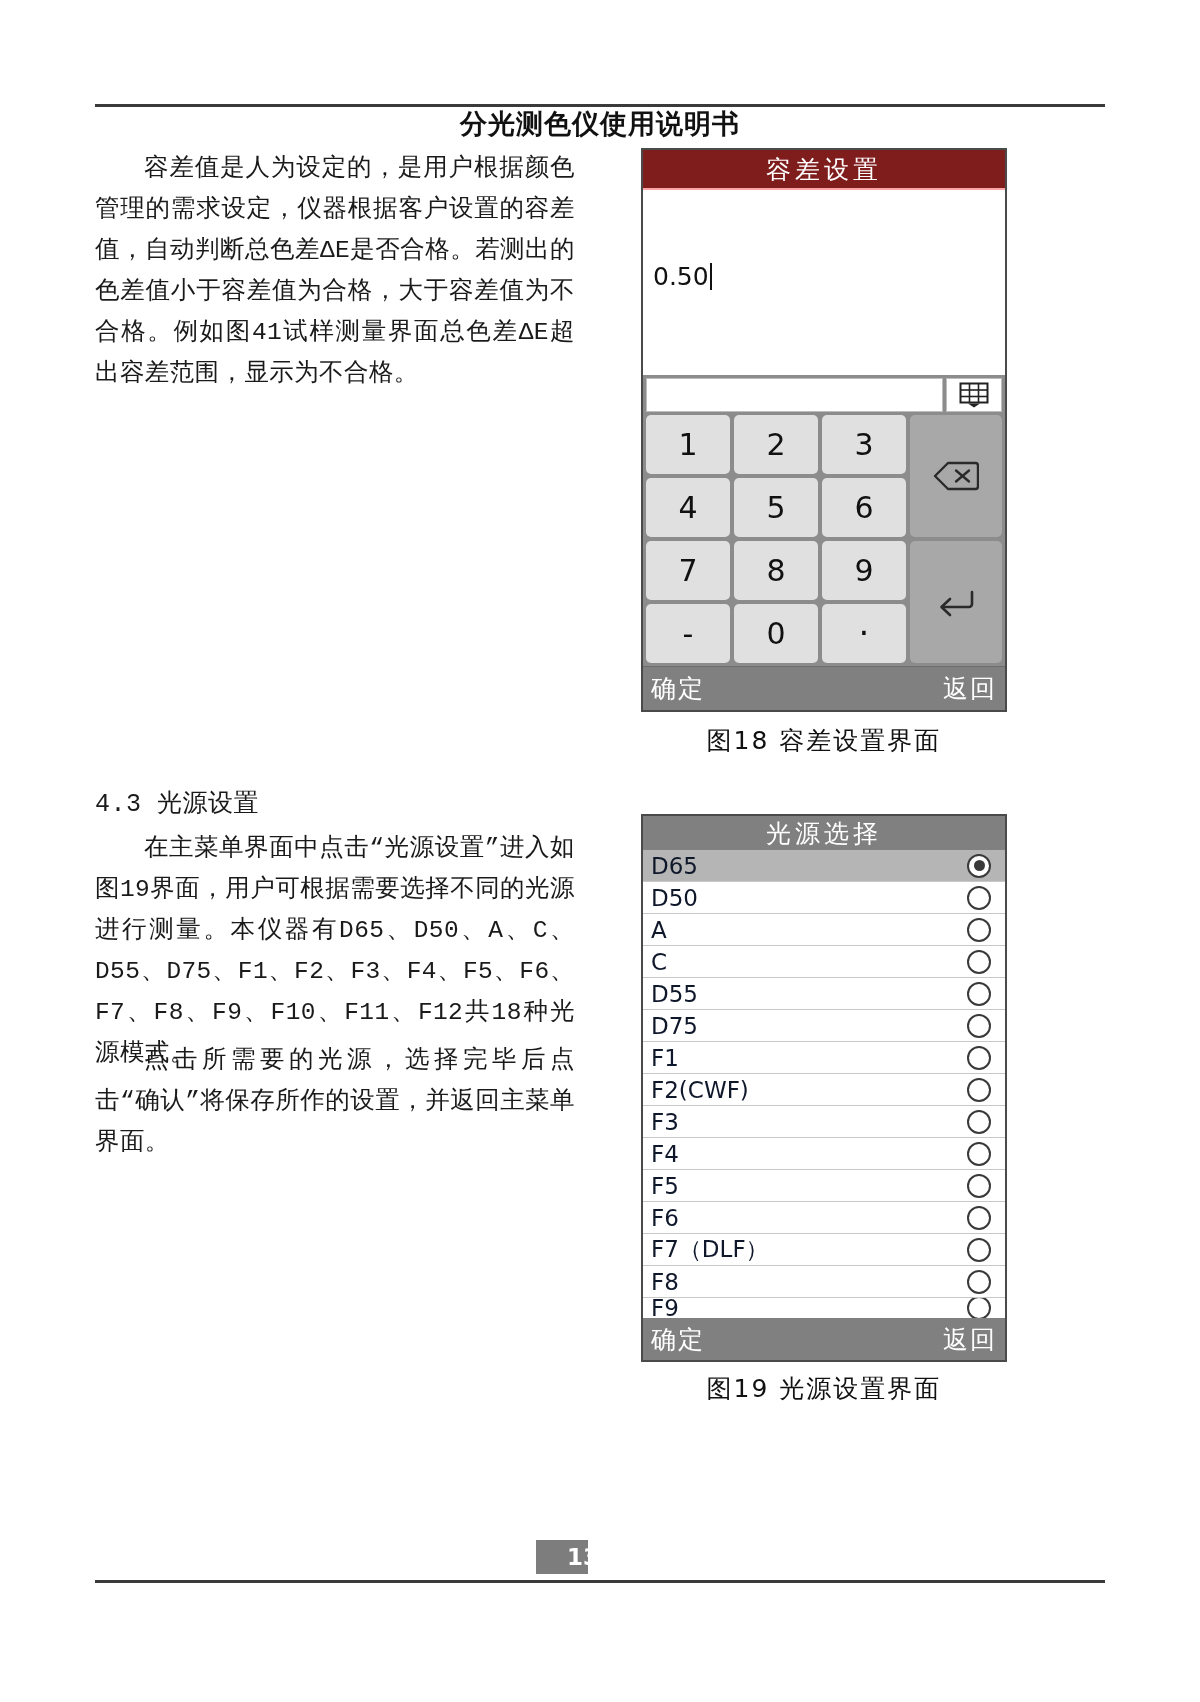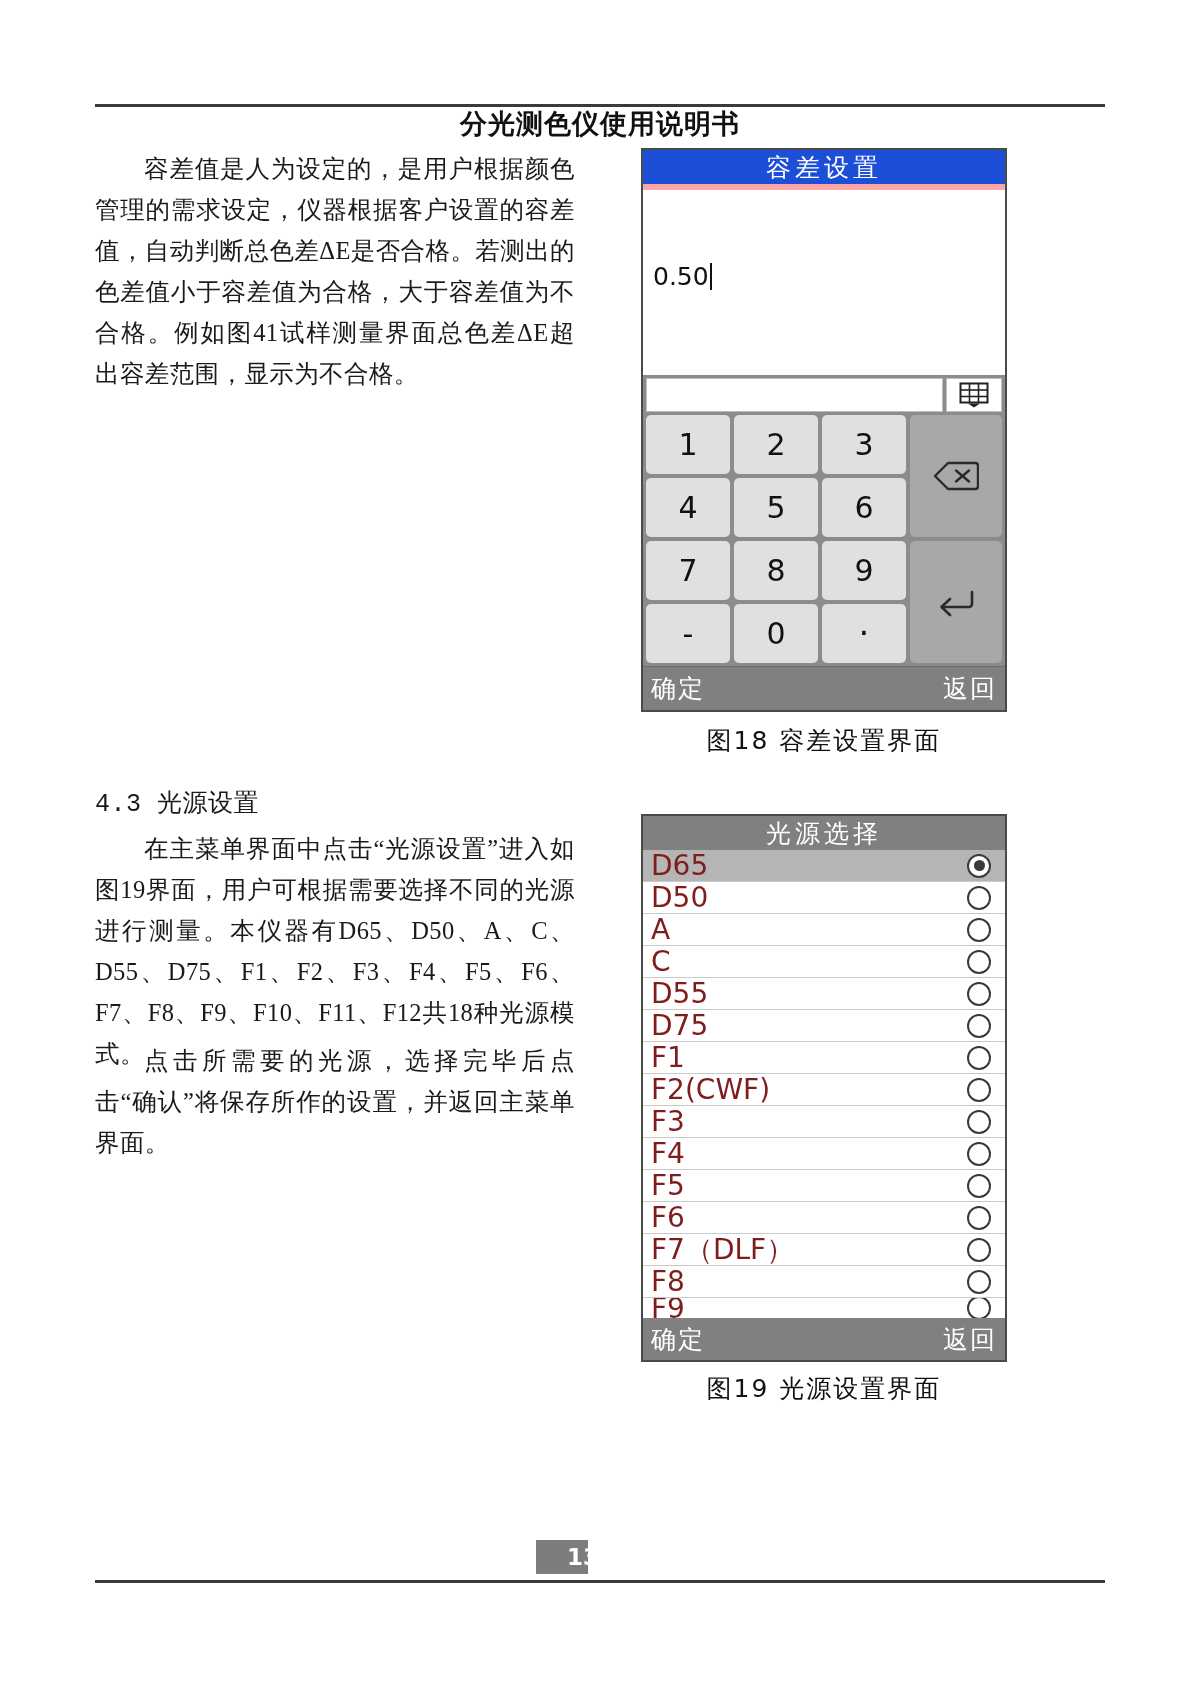--- a/index.html
+++ b/index.html
@@ -42,21 +42,21 @@
     color:#ffffff;
     font-family:"DejaVu Sans", sans-serif;
     font-weight:bold;
     font-size:23px;
     display:flex; align-items:center; justify-content:center;padding-left:42px;
   }
 
   
   .col-left { position:absolute; left:95px; width:480px; }
   .para {
-    font-family:Liberation Serif, serif;
+    font-family:Liberation Mono, monospace;
     font-size:24.5px;
     line-height:41px;
     text-align:justify;
     text-align-last:left;
     letter-spacing:0.4px;
   }
   .para.indent { text-indent:2em; }
 
   .sec-head {
     font-family:Liberation Mono, monospace;
@@ -75,27 +75,27 @@
   }
 
   
   .device {
     position:absolute;
     border:2px solid #4a4a4a;
     background:#ffffff;
   }
   .dev-title {
     height:40px;
-    background:#1d4ed8;
+    background:#7f1d1d;
     color:#ffffff;
     font-family:"DejaVu Sans", sans-serif;
     font-size:25px;
     letter-spacing:4px;
     display:flex; align-items:center; justify-content:center;
-    border-bottom:6px solid #fca5a5;
+    border-bottom:2px solid #fca5a5;
   }
   .dev-value-area {
     height:185px;
     background:#ffffff;
     position:relative;
     text-align:right;
   }
   .dev-value {
     position:absolute; left:10px; top:72px;
     font-family:"DejaVu Sans", sans-serif;
@@ -190,22 +190,22 @@
     display:flex; align-items:center; justify-content:center;
   }
   .list-body { background:#ffffff; }
   .list-row {
     height:32px;
     display:flex; align-items:center;
     justify-content:space-between;
     padding:0 14px 0 8px;
     border-bottom:1px solid #c9c9c9;
     font-family:"DejaVu Sans", sans-serif;
-    font-size:28px;
-    color:#7f1d1d;
+    font-size:23px;
+    color:#0f172a;
     background:#ffffff;
   }
   .list-row.selected { background:#b5b5b5; }
   .radio {
     width:24px; height:24px;
     border:2px solid #3a3a3a;
     border-radius:50%;
     background:#ffffff;
     position:relative;
     flex:0 0 auto;

